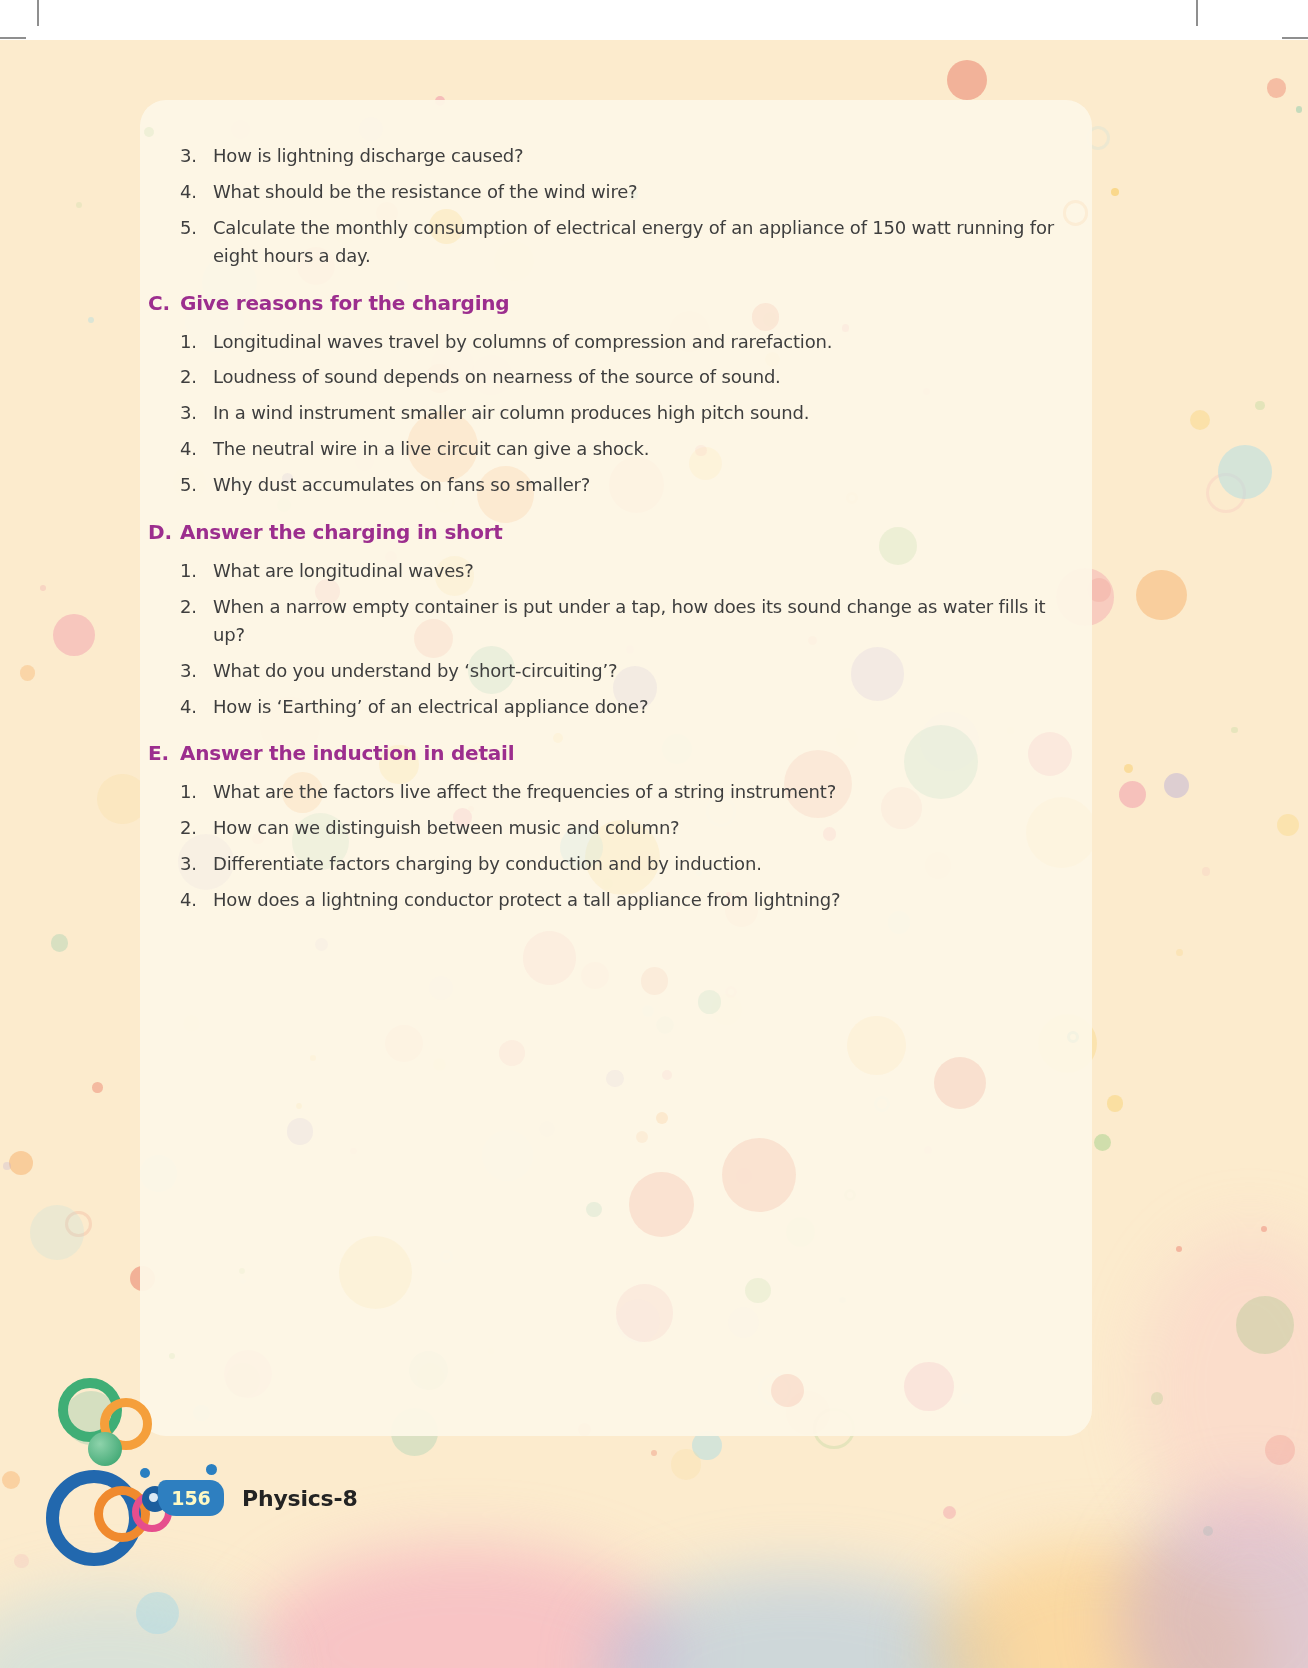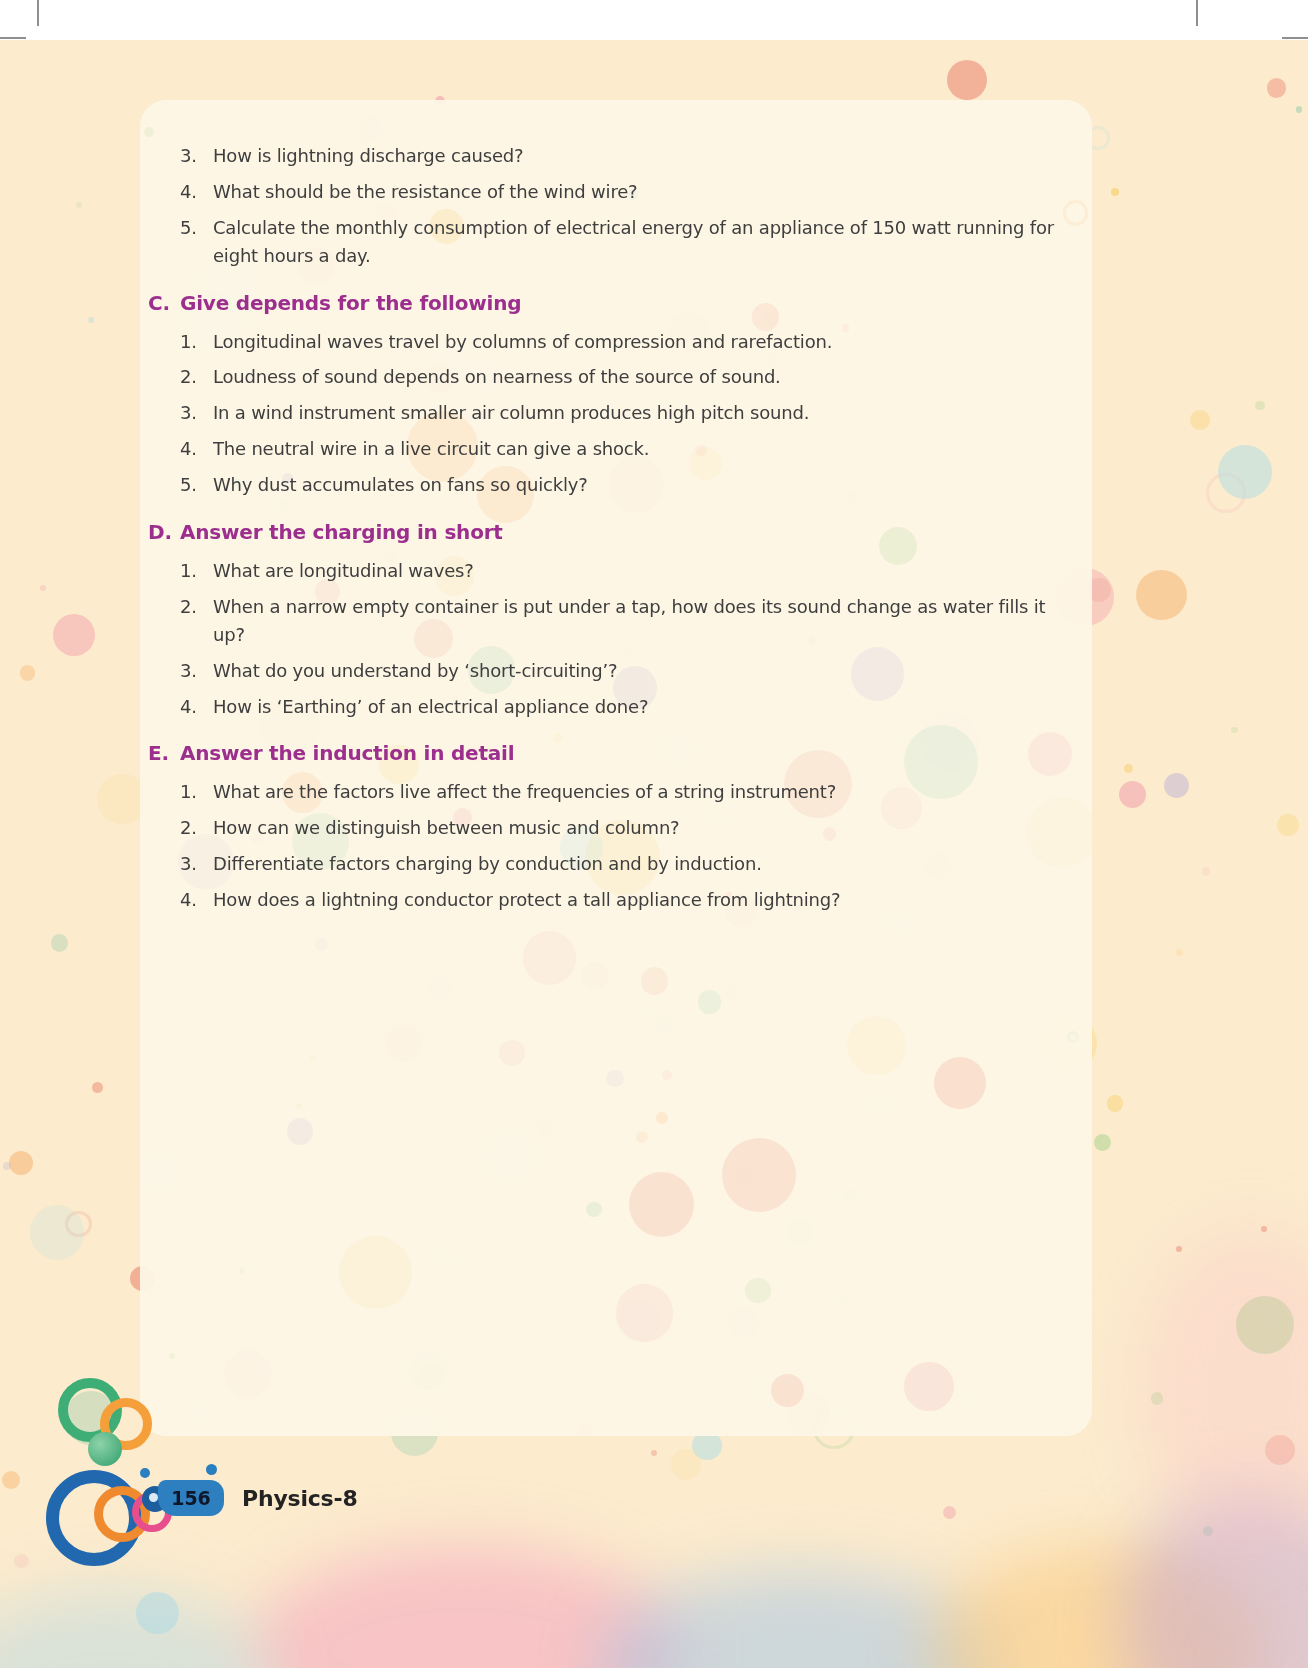--- a/index.html
+++ b/index.html
@@ -55,21 +55,21 @@
   .ring.o2{left:54px;top:114px;width:38px;height:38px;border:9px solid #f08a2e;}
   .ring.p1{left:92px;top:120px;width:26px;height:26px;border:7px solid #e64e8d;}
   .blob.bdot{left:100px;top:96px;width:10px;height:10px;background:#2a7fc1;}
   
   .footer{position:absolute;left:142px;top:1476px;display:flex;align-items:center;z-index:5;}
   .badge{position:relative;width:86px;height:44px;}
   .badge-body{
     position:absolute;left:16px;top:4px;width:66px;height:36px;
     background:#2e7fc0;border-radius:8px 14px 14px 18px;
     display:flex;align-items:center;justify-content:center;
-    color:#0f172a;font-size:19px;font-weight:bold;
+    color:#fef9c3;font-size:19px;font-weight:bold;
   }
   .badge-head{position:absolute;left:0px;top:10px;width:26px;height:26px;border-radius:50%;background:#1c5e9e;}
   .badge-eye{position:absolute;left:7px;top:17px;width:9px;height:9px;border-radius:50%;background:#dce9f5;}
   .badge-bubble{position:absolute;left:64px;top:-12px;width:11px;height:11px;border-radius:50%;background:#2a7fc1;}
   .book-title{margin-left:14px;font-size:22px;font-weight:bold;color:#232323;letter-spacing:-0.2px;}
 </style>
 </head>
 <body>
 
 <div class="cream-bg"></div>
@@ -294,42 +294,42 @@
         </div>
         <div class="qitem">
           <span class="qnum">5.</span>
           <span class="qtext">Calculate the monthly consumption of electrical energy of an appliance of 150 watt running for eight hours a day.</span>
         </div>
       </div>
     <div id="sections-root">
         <section class="section">
           <div class="heading">
             <span class="hletter">C.</span>
-            <span class="htitle">Give depends for the following</span>
+            <span class="htitle">Give reasons for the charging</span>
           </div>
           <div class="qlist">
             <div class="qitem">
               <span class="qnum">1.</span>
               <span class="qtext">Longitudinal waves travel by columns of compression and rarefaction.</span>
             </div>
             <div class="qitem">
               <span class="qnum">2.</span>
               <span class="qtext">Loudness of sound depends on nearness of the source of sound.</span>
             </div>
             <div class="qitem">
               <span class="qnum">3.</span>
               <span class="qtext">In a wind instrument smaller air column produces high pitch sound.</span>
             </div>
             <div class="qitem">
               <span class="qnum">4.</span>
               <span class="qtext">The neutral wire in a live circuit can give a shock.</span>
             </div>
             <div class="qitem">
               <span class="qnum">5.</span>
-              <span class="qtext">Why dust accumulates on fans so quickly?</span>
+              <span class="qtext">Why dust accumulates on fans so smaller?</span>
             </div>
           </div>
         </section>
         <section class="section">
           <div class="heading">
             <span class="hletter">D.</span>
             <span class="htitle">Answer the charging in short</span>
           </div>
           <div class="qlist">
             <div class="qitem">

